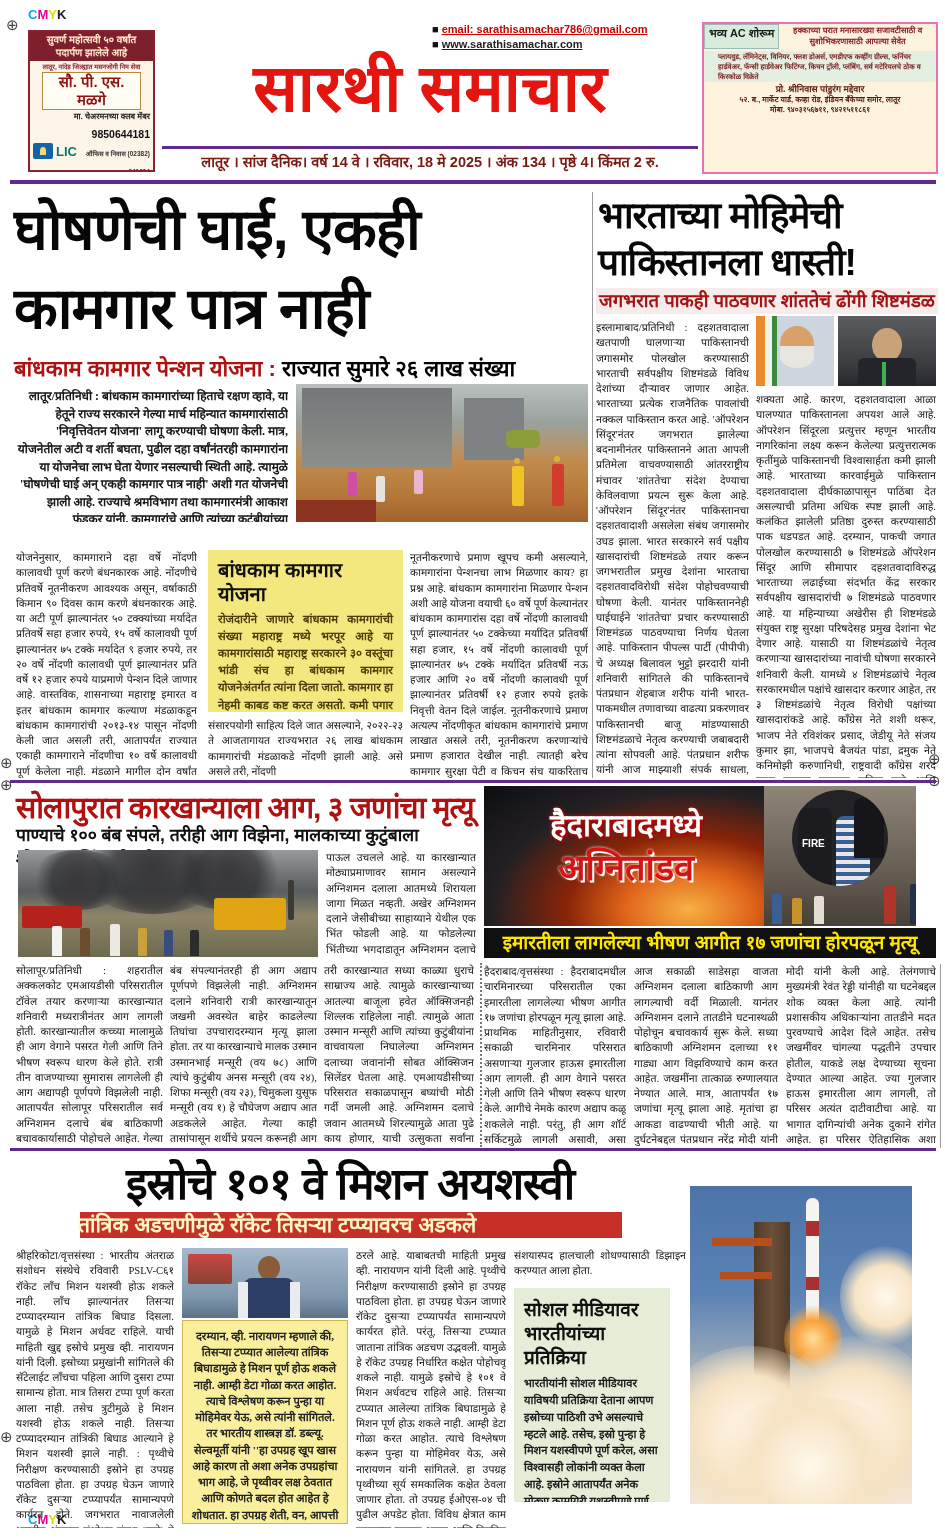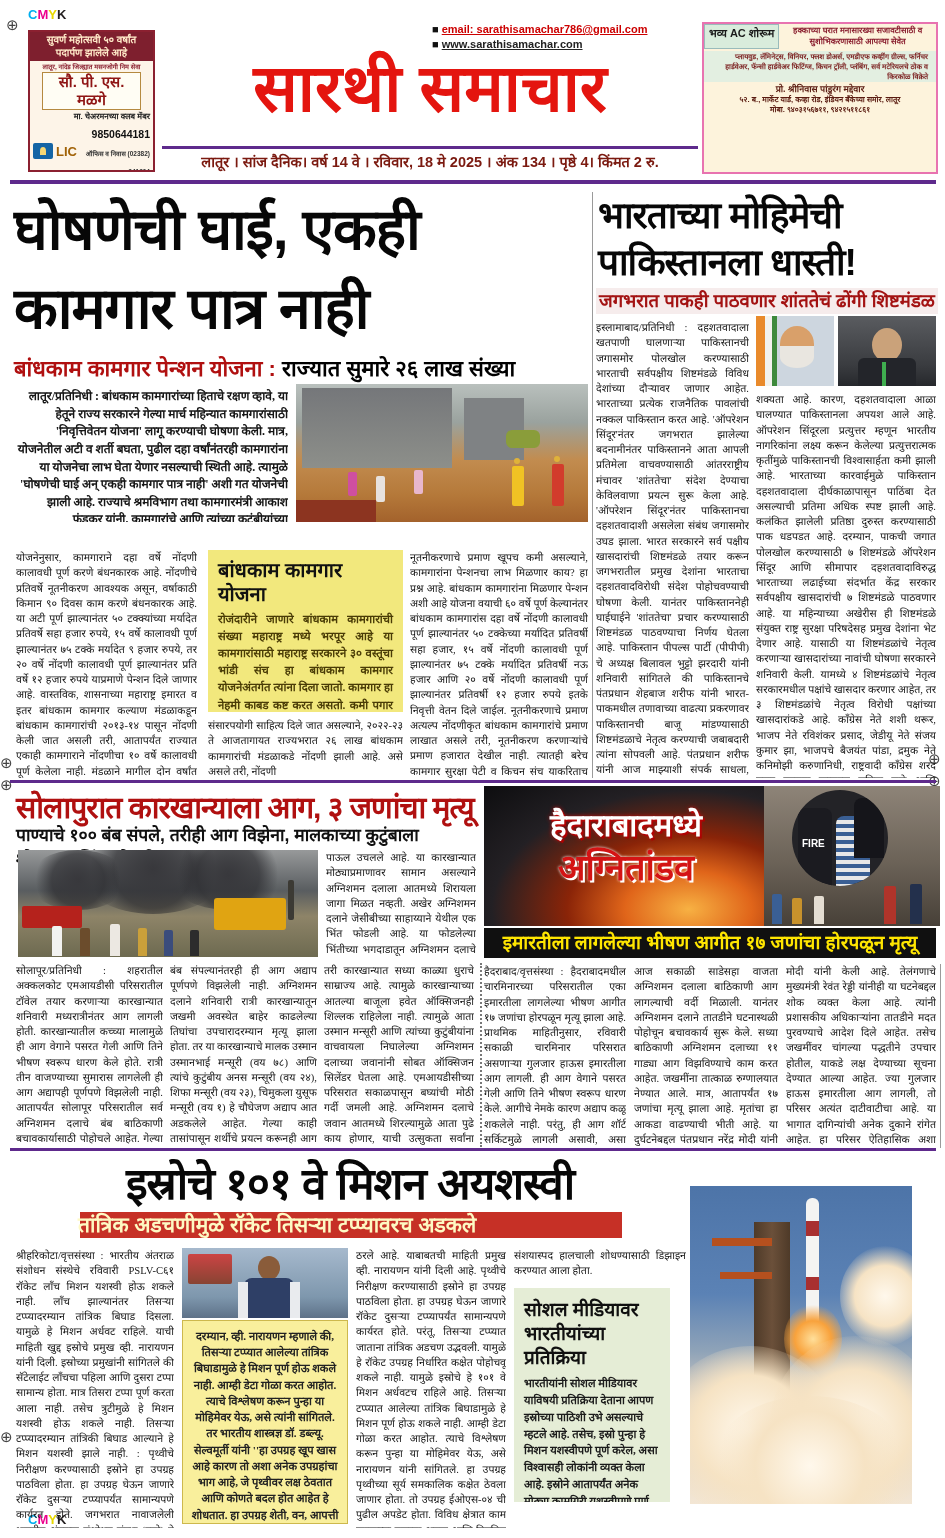--- a/index.html
+++ b/index.html
@@ -14,33 +14,33 @@
   
   .adbox{box-sizing:border-box;overflow:hidden;}
   #leftad{border:2px solid #8b2030;background:#fdf4e8;}
   #leftad .hd{background:#7e1f2e;color:#ffe9c8;font:700 10px/1.25 "Liberation Sans",sans-serif;text-align:center;padding:2px 1px;}
   #leftad .sub{color:#8b2030;font:700 6.5px/1.3 "Liberation Sans",sans-serif;text-align:center;margin-top:2px;}
   #leftad .nm{color:#8f1515;font:800 15px/1.2 "Liberation Sans",sans-serif;text-align:center;border:1px solid #b5893f;margin:1px 12px;background:#fffdf4;}
   #leftad .mem{color:#222;font:700 8px/1.2 "Liberation Sans",sans-serif;text-align:right;padding:1px 3px;}
   #leftad .licrow{display:flex;align-items:center;gap:3px;padding:1px 3px;}
   .licbox{width:20px;height:16px;background:#1464a5;border-radius:2px;position:relative;flex:0 0 auto;}
   .licbox:after{content:"";position:absolute;left:7px;top:4px;width:6px;height:8px;background:#f7d774;border-radius:50% 50% 0 0;}
-  #leftad .lictxt{color:#a16207;font:800 13px "Liberation Sans",sans-serif;}
+  #leftad .lictxt{color:#0f766e;font:800 13px "Liberation Sans",sans-serif;}
   #leftad .ph{font:700 10.5px "Liberation Sans",sans-serif;color:#111;}
   #leftad .off{font:700 6.5px/1.25 "Liberation Sans",sans-serif;color:#333;}
   #leftad .addr{color:#8b2030;font:700 6.8px/1.3 "Liberation Sans",sans-serif;text-align:center;padding:1px 2px;border-top:1px solid #c9a;}
   #rightad{border:2px solid #e873b0;background:#fdf3dc;}
   #rightad .toprow{display:flex;}
   #rightad .acbox{background:#d9ecdc;border:1px solid #9bb;color:#1a1a1a;font:700 11px/1.15 "Liberation Sans",sans-serif;padding:2px 4px;text-align:center;}
   #rightad .tag{color:#8b2030;font:700 8.2px/1.3 "Liberation Sans",sans-serif;text-align:center;flex:1;padding:2px 2px;}
   #rightad .logorow{display:flex;align-items:center;justify-content:center;gap:5px;margin-top:1px;}
   .sphlogo{font:italic 800 17px "Liberation Sans",sans-serif;color:#1458a5;border-bottom:3px solid #2a7fd4;border-radius:0 0 60% 20%;padding:0 4px;}
   .shree{color:#e0218a;font:800 30px/1 "Liberation Sans",sans-serif;}
   #rightad .nmline{color:#8b2030;font:800 15px/1.1 "Liberation Sans",sans-serif;}
-  #rightad .prod{background:#e3efe1;color:#7b1f1f;font:700 7.2px/1.35 "Liberation Sans",sans-serif;text-align:right;margin-top:2px;padding:1px 8px;}
+  #rightad .prod{background:#e3efe1;color:#7b1f1f;font:700 7.2px/1.35 "Liberation Sans",sans-serif;text-align:left;margin-top:2px;padding:1px 14px;}
   #rightad .prop{color:#5a1b10;font:700 9px/1.2 "Liberation Sans",sans-serif;text-align:center;margin-top:2px;}
   #rightad .adr{color:#5a1b10;font:700 7.6px/1.3 "Liberation Sans",sans-serif;text-align:center;}
   
   .photo{overflow:hidden;}
   .ph-construction{background:linear-gradient(180deg,#b9c0bd 0%,#9aa29e 28%,#c28c4f 55%,#b5793a 80%,#a3622c 100%);}
   .bldg{position:absolute;background:linear-gradient(180deg,#75777a,#8d8f8a);}
   .fig{position:absolute;border-radius:2px;}
   .head{position:absolute;width:6px;height:6px;border-radius:50%;background:#e0b23a;}
   .ph-modi{background:linear-gradient(90deg,#e98a2b 0 12%,#f2f2ee 12% 20%,#3e8a3c 20% 27%,#cdd6df 27% 100%);}
   .modi-face{position:absolute;left:24px;top:10px;width:34px;height:36px;border-radius:50% 50% 45% 45%;background:#d9a06a;}
@@ -217,21 +217,21 @@
   <div class="abs bodytxt" style="left:16px;top:963px;width:147px;height:184px;">सोलापूर/प्रतिनिधी : शहरातील अक्कलकोट एमआयडीसी परिसरातील टॉवेल तयार करणाऱ्या कारखान्यात शनिवारी मध्यरात्रीनंतर आग लागली होती. कारखान्यातील कच्च्या मालामुळे ही आग वेगाने पसरत गेली आणि तिने भीषण स्वरूप धारण केले होते. रात्री तीन वाजण्याच्या सुमारास लागलेली ही आग अद्यापही पूर्णपणे विझलेली नाही. आतापर्यंत सोलापूर परिसरातील सर्व अग्निशमन दलाचे बंब बाठिकाणी बचावकार्यासाठी पोहोचले आहेत. गेल्या आठ तासांमध्ये ही भीषण आग विझवण्यासाठी अग्निशमन दलाकडून शर्थीचे प्रयत्न सुरू आहेत. परंतु, पाण्याचे १००</div>
   <div class="abs bodytxt" style="left:170px;top:963px;width:147px;height:184px;">बंब संपल्यानंतरही ही आग अद्याप पूर्णपणे विझलेली नाही. अग्निशमन दलाने शनिवारी रात्री कारखान्यातून जखमी अवस्थेत बाहेर काढलेल्या तिघांचा उपचारादरम्यान मृत्यू झाला होता. तर या कारखान्याचे मालक उस्मान उस्मानभाई मन्सूरी (वय ७८) आणि त्यांचे कुटुंबीय अनस मन्सूरी (वय २४), शिफा मन्सूरी (वय २३), चिमुकला युसूफ मन्सूरी (वय १) हे चौघेजण अद्याप आत अडकलेले आहेत. गेल्या काही तासांपासून शर्थीचे प्रयत्न करूनही आग पूर्णपणे विझलेली नाही. त्यामुळे आता उस्मान मन्सूरी यांच्या कुटुंबीयांना वाचवण्यासाठी अग्निशमन दलाने महत्त्वाचे</div>
   <div class="abs bodytxt" style="left:324px;top:963px;width:150px;height:184px;">तरी कारखान्यात सध्या काळ्या धुराचे साम्राज्य आहे. त्यामुळे कारखान्याच्या आतल्या बाजूला हवेत ऑक्सिजनही शिल्लक राहिलेला नाही. त्यामुळे आता उस्मान मन्सूरी आणि त्यांच्या कुटुंबीयांना वाचवायला निघालेल्या अग्निशमन दलाच्या जवानांनी सोबत ऑक्सिजन सिलेंडर घेतला आहे. एमआयडीसीच्या परिसरात सकाळपासून बघ्यांची मोठी गर्दी जमली आहे. अग्निशमन दलाचे जवान आतमध्ये शिरल्यामुळे आता पुढे काय होणार, याची उत्सुकता सर्वांना लागली आहे. आतापर्यंत आग विझविण्यासाठी पाण्याचे १०० बंब वापरण्यात आले आहेत. आता कंपनीचे मालक उस्मान मन्सूरी आणि त्यांच्या कुटुंबीयांचे जीव वाचणार की नाही, याकडे सगळ्यांचे लक्ष लागले आहे.</div>
 
   <div class="abs vdots" style="left:480px;top:963px;height:184px;"></div>
 
   <div class="abs photo ph-hydbanner" style="left:484px;top:786px;width:276px;height:140px;">
     <div class="abs hb1" style="left:0;top:22px;width:100%;text-align:center;">हैदाराबादमध्ये</div>
     <div class="abs hb2" style="left:0;top:62px;width:100%;text-align:center;">अग्नितांडव</div>
   </div>
-  <div class="abs photo ph-hydside" style="left:764px;top:786px;width:152px;height:140px;padding-left:24px;">
+  <div class="abs photo ph-hydside" style="left:764px;top:786px;width:152px;height:140px;">
     <div class="inset">
       <div class="fireman" style="left:6px;top:18px;width:34px;height:78px;border-radius:8px 8px 0 0;"></div>
       <div class="firetxt" style="left:10px;top:48px;">FIRE</div>
       <div class="stripes" style="left:44px;top:26px;width:34px;height:70px;border-radius:8px 8px 0 0;"></div>
       <div class="fireman" style="left:62px;top:8px;width:30px;height:60px;background:#15151a;border-radius:8px 8px 0 0;"></div>
     </div>
     <div class="person" style="left:8px;top:108px;width:10px;height:30px;background:#3a5f94;"></div>
     <div class="person" style="left:28px;top:112px;width:10px;height:26px;background:#c8922c;"></div>
     <div class="person" style="left:50px;top:110px;width:10px;height:28px;background:#e4ddd2;"></div>
     <div class="person" style="left:120px;top:100px;width:12px;height:38px;background:#b0342a;"></div>

